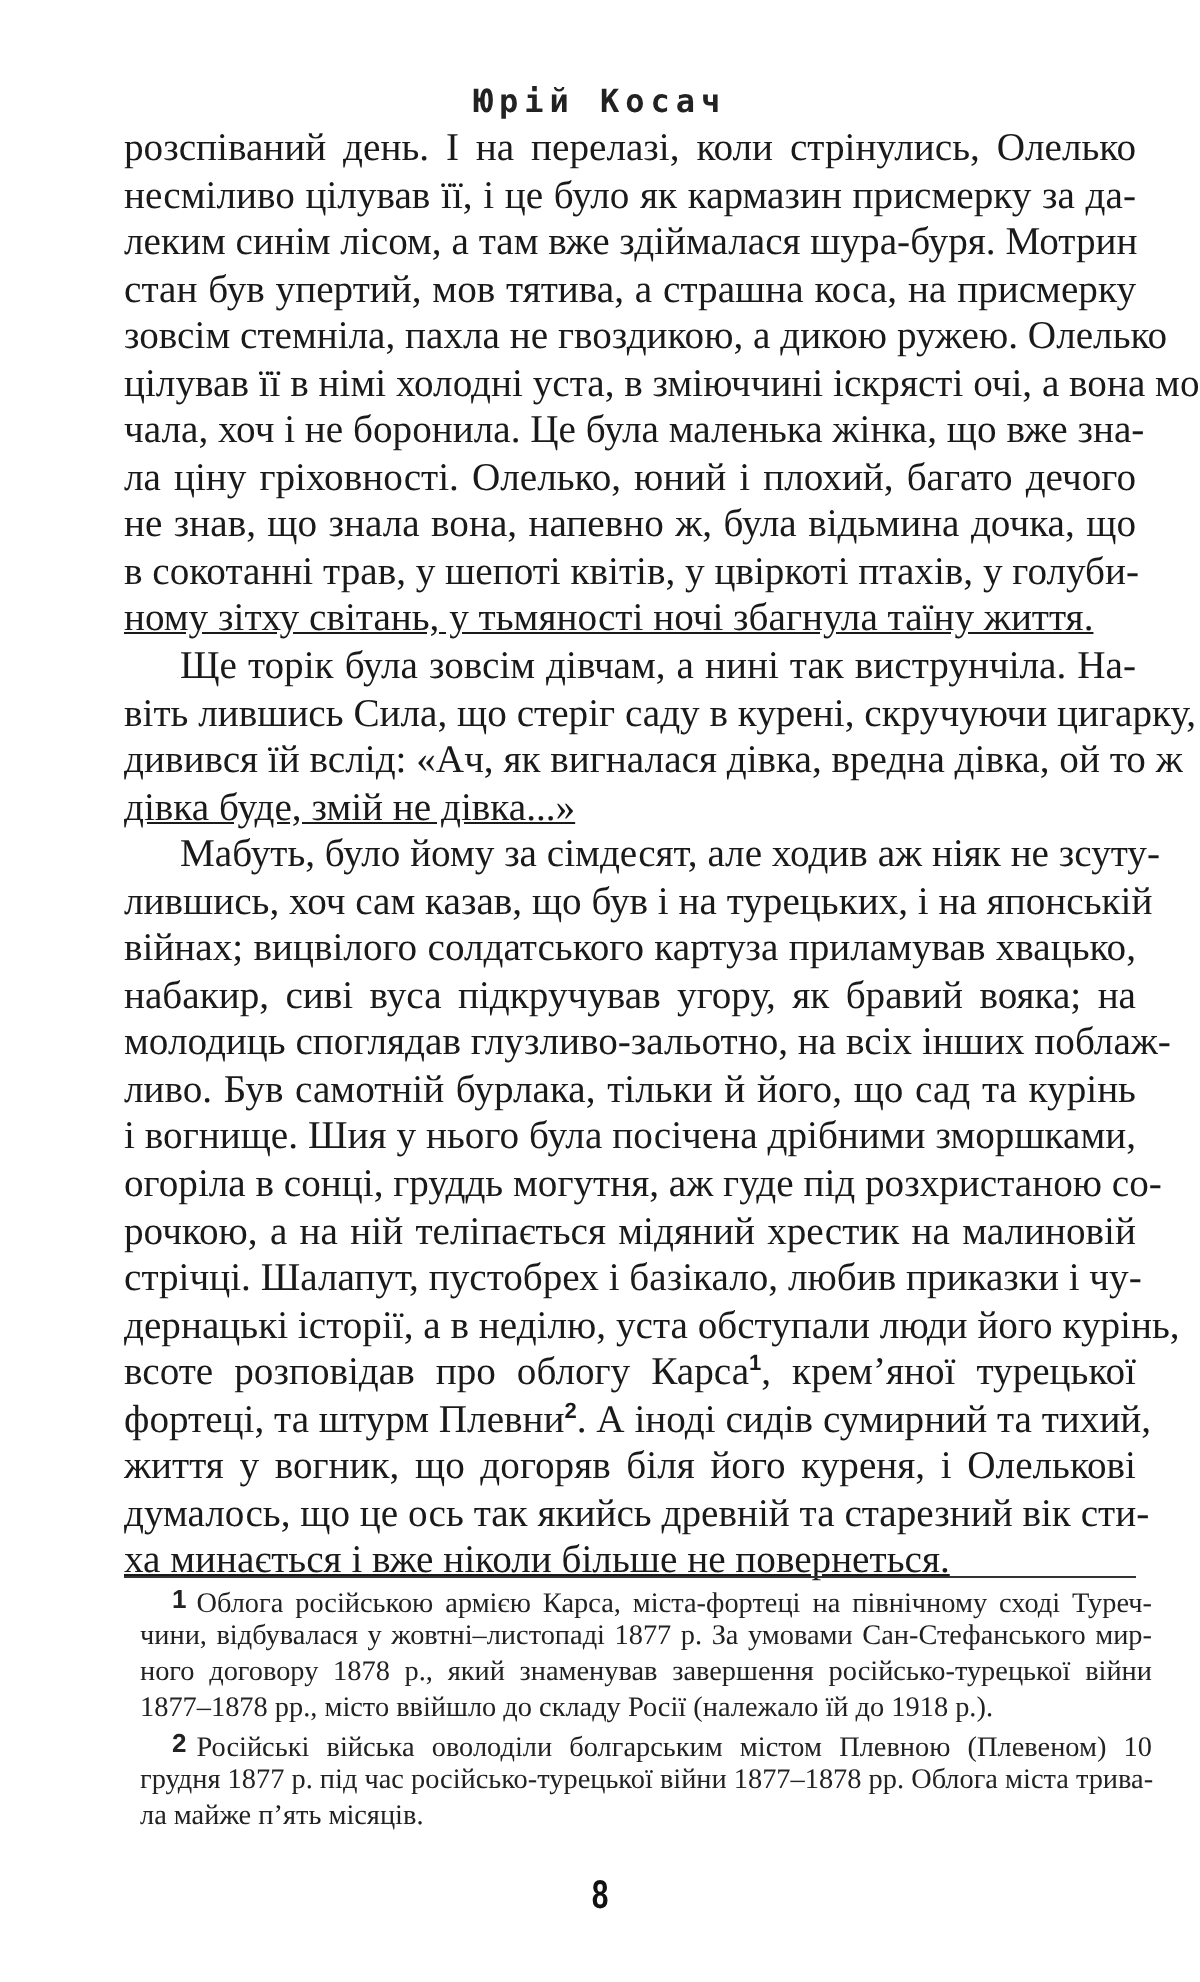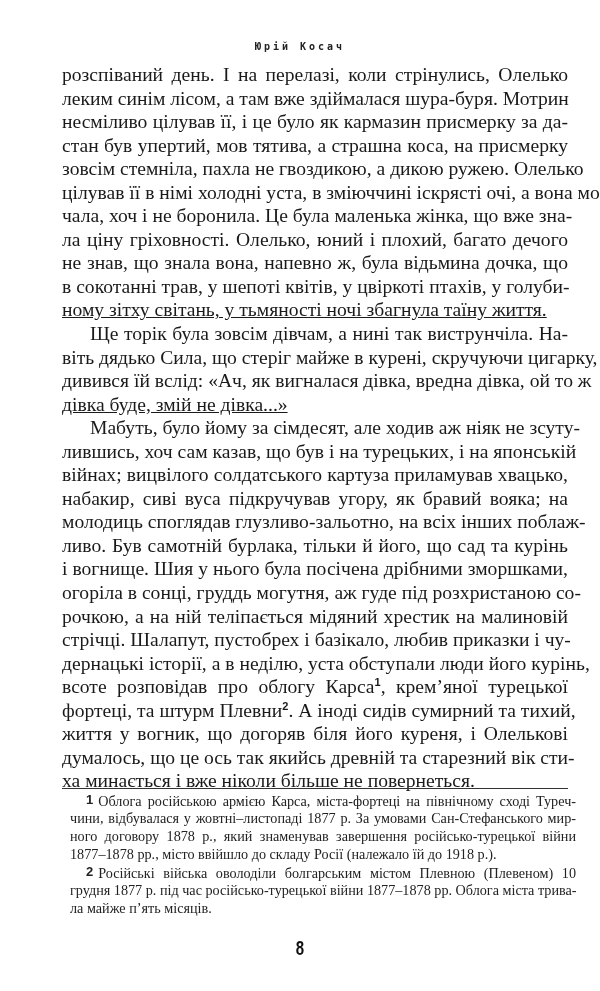--- a/index.html
+++ b/index.html
@@ -14,21 +14,21 @@
       overflow: hidden;
       color: #1a1a1a;
     }
     .running-head {
       position: absolute;
       top: 41px;
       left: 0;
       width: 600px;
       text-align: center;
       font-family: "DejaVu Sans Mono", monospace;
-      font-size: 10px;
+      font-size: 16px;
       letter-spacing: 3px;
       font-weight: bold;
       color: #222;
     }
     .main-text {
       position: absolute;
       top: 63px;
       left: 62px;
       width: 506px;
       font-family: "Liberation Serif", serif;
@@ -108,32 +108,32 @@
       transform: scaleX(0.75);
     }
   </style>
 </head>
 <body>
 
 <div class="running-head">Юрій Косач</div>
 
 <div class="main-text">
   <span class="line">розспіваний день. І на перелазі, коли стрінулись, Олелько</span>
+  <span class="line">несміливо цілував її, і це було як кармазин присмерку за да-</span>
   <span class="line">леким синім лісом, а там вже здіймалася шура-буря. Мотрин</span>
-  <span class="line">несміливо цілував її, і це було як кармазин присмерку за да-</span>
   <span class="line">стан був упертий, мов тятива, а страшна коса, на присмерку</span>
   <span class="line">зовсім стемніла, пахла не гвоздикою, а дикою ружею. Олелько</span>
   <span class="line">цілував її в німі холодні уста, в зміюччині іскрясті очі, а вона мов-</span>
   <span class="line">чала, хоч і не боронила. Це була маленька жінка, що вже зна-</span>
   <span class="line">ла ціну гріховності. Олелько, юний і плохий, багато дечого</span>
   <span class="line">не знав, що знала вона, напевно ж, була відьмина дочка, що</span>
   <span class="line">в сокотанні трав, у шепоті квітів, у цвіркоті птахів, у голуби-</span>
   <span class="line last">ному зітху світань, у тьмяності ночі збагнула таїну життя.</span>
   <span class="line indent">Ще торік була зовсім дівчам, а нині так виструнчіла. На-</span>
-  <span class="line">віть дядько Сила, що стеріг майже в курені, скручуючи цигарку,</span>
+  <span class="line">віть лившись Сила, що стеріг саду в курені, скручуючи цигарку,</span>
   <span class="line">дивився їй вслід: «Ач, як вигналася дівка, вредна дівка, ой то ж</span>
   <span class="line last">дівка буде, змій не дівка...»</span>
   <span class="line indent">Мабуть, було йому за сімдесят, але ходив аж ніяк не зсуту-</span>
   <span class="line">лившись, хоч сам казав, що був і на турецьких, і на японській</span>
   <span class="line">війнах; вицвілого солдатського картуза приламував хвацько,</span>
   <span class="line">набакир, сиві вуса підкручував угору, як бравий вояка; на</span>
   <span class="line">молодиць споглядав глузливо-зальотно, на всіх інших поблаж-</span>
   <span class="line">ливо. Був самотній бурлака, тільки й його, що сад та курінь</span>
   <span class="line">і вогнище. Шия у нього була посічена дрібними зморшками,</span>
   <span class="line">огоріла в сонці, груддь могутня, аж гуде під розхристаною со-</span>

